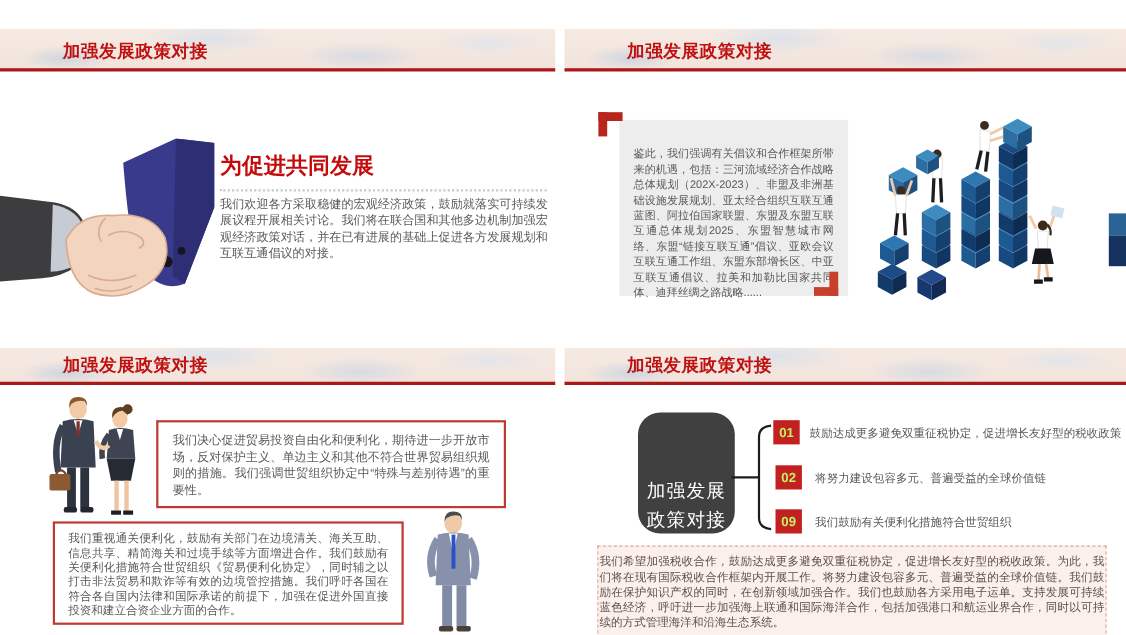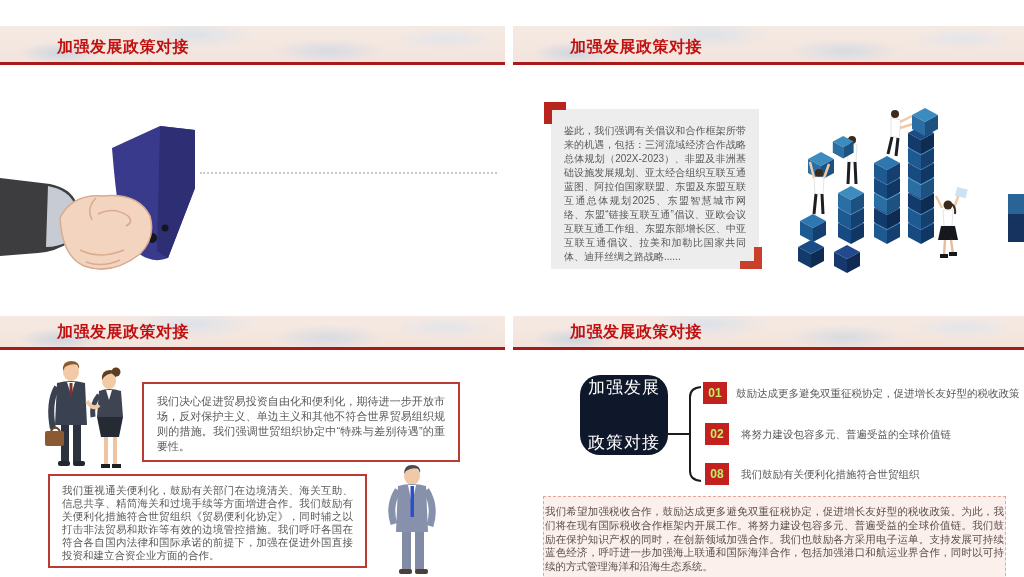--- a/index.html
+++ b/index.html
@@ -26,42 +26,42 @@
   .bottom .redline{top:31px;}
 
   
   .tl-title{position:absolute;left:200px;top:111px;font-size:20px;font-weight:bold;color:#c30b0b;}
   .tl-dots{position:absolute;left:200px;top:146px;width:297px;border-top:2px dotted #c9c9c9;}
   .tl-body{position:absolute;left:200px;top:153px;width:298px;font-size:11px;line-height:15px;
     color:#595959;text-align:justify;}
   .hs-svg{position:absolute;left:0;top:100px;}
 
   
-  .quote{position:absolute;left:38px;top:83px;width:208px;height:160px;background:#ededed;
-    box-sizing:border-box;padding:15px 13px;font-size:10px;line-height:14px;color:#595959;
+  .quote{position:absolute;left:50px;top:83px;width:208px;height:160px;background:#ededed;
+    box-sizing:border-box;padding:25px 13px;font-size:10px;line-height:14px;color:#595959;
     text-align:justify;}
   .corner{position:absolute;width:14px;height:14px;}
   .corner-tl{left:31px;top:76px;border-left:8px solid #b7251d;border-top:8px solid #b7251d;}
   .corner-br{left:227px;top:221px;border-right:8px solid #c8402c;border-bottom:8px solid #c8402c;}
   .cubes-svg{position:absolute;left:283px;top:78px;}
   .crop-bar-a{position:absolute;left:495px;top:168px;width:16px;height:20px;background:#2a6496;}
   .crop-bar-b{position:absolute;left:495px;top:188px;width:16px;height:28px;background:#16325f;}
 
   
   .couple-svg{position:absolute;left:33px;top:43px;}
   .bl-box{border:2px solid #bb3a31;box-sizing:border-box;color:#595959;text-align:justify;
     position:absolute;background:#fff;}
   .bl-box1{left:142px;top:66px;width:318px;height:80px;padding:10px 13px;font-size:11px;line-height:15px;}
   .bl-box2{left:48px;top:158px;width:319px;height:94px;padding:8px 12px;font-size:10.5px;line-height:12.9px;}
   .man-svg{position:absolute;left:378px;top:148px;}
 
   
-  .rbox{position:absolute;left:67px;top:59px;width:88px;height:80px;background:#0f172a;
+  .rbox{position:absolute;left:67px;top:59px;width:88px;height:110px;background:#404040;
     border-radius:20px;color:#fff;display:flex;flex-direction:column;align-items:center;
-    justify-content:space-between;font-size:17px;font-weight:500;line-height:1.5;letter-spacing:1px;}
+    justify-content:flex-end;font-size:17px;font-weight:500;line-height:1.5;letter-spacing:1px;}
   .bracket-svg{position:absolute;left:150px;top:64px;}
   .item-num{position:absolute;width:24px;height:22px;background:#c32020;color:#bef264;
     font-weight:bold;font-size:12px;display:flex;align-items:center;justify-content:center;}
   #n1{left:190px;top:66px;} #n2{left:192px;top:107px;} #n3{left:192px;top:147px;}
   .item-text{position:absolute;font-size:10.5px;color:#595959;white-space:nowrap;}
   #t1{left:223px;top:71px;} #t2{left:228px;top:112px;} #t3{left:228px;top:152px;}
   .summary{position:absolute;left:30px;top:180px;width:463px;height:85px;background:#fcf0ed;
     border:1px dashed #dfa79e;box-sizing:border-box;padding:8px 1px;font-size:10.5px;
     line-height:13.8px;color:#5d4f4c;text-align:justify;}
 
@@ -84,21 +84,23 @@
       <path d="M160,0 L195,4 L195,62 L168,132 L157,125 Z" fill="#2e2e75"></path>
       <circle cx="152" cy="112" r="5" fill="#15151d"></circle>
       <circle cx="165" cy="102" r="3.5" fill="#15151d"></circle>
       <path d="M0,52 L50,58 Q70,62 76,76 L70,116 Q55,126 38,127 L0,130 Z" fill="#3d3d40"></path>
       <path d="M48,60 Q68,64 74,77 L69,115 Q58,121 46,121 Z" fill="#c7cbd3"></path>
       <path d="M60,92 Q72,68 102,70 Q138,66 150,90 Q156,112 140,128 Q112,150 84,140 Q62,130 60,92 Z" fill="#f3d4bf" stroke="#d8ab90" stroke-width="1.5"></path>
       <path d="M86,136 q16,6 34,-2 M80,124 q20,10 44,0 M96,72 q-10,10 -4,22" stroke="#d8ab90" fill="none" stroke-width="1.5"></path>
       <path d="M98,88 q16,-8 30,2 q6,6 -2,10" stroke="#d8ab90" fill="none" stroke-width="1.5"></path>
     </svg>
 
+    <div class="tl-title">为促进共同发展</div>
     <div class="tl-dots"></div>
+    <div class="tl-body">我们欢迎各方采取稳健的宏观经济政策，鼓励就落实可持续发展议程开展相关讨论。我们将在联合国和其他多边机制加强宏观经济政策对话，并在已有进展的基础上促进各方发展规划和互联互通倡议的对接。</div>
   </div>
 
   <div class="slide" id="s-tr">
     <div class="sky">
       <span class="sky-title">加强发展政策对接</span>
     </div>
     <div class="redline"></div>
 
     <div class="quote">鉴此，我们强调有关倡议和合作框架所带来的机遇，包括：三河流域经济合作战略总体规划（202X-2023）、非盟及非洲基础设施发展规划、亚太经合组织互联互通蓝图、阿拉伯国家联盟、东盟及东盟互联互通总体规划2025、东盟智慧城市网络、东盟“链接互联互通”倡议、亚欧会议互联互通工作组、东盟东部增长区、中亚互联互通倡议、拉美和加勒比国家共同体、迪拜丝绸之路战略......</div>
     <div class="corner corner-tl"></div>
@@ -239,20 +241,20 @@
 
     <svg class="bracket-svg" width="46" height="112" viewBox="0 0 46 112">
       <path d="M38,7 Q27,8 27,17 L27,91 Q27,100 38,101" stroke="#1c1c1c" stroke-width="2" fill="none"></path>
       <path d="M27,54 L2,54" stroke="#1c1c1c" stroke-width="2" fill="none"></path>
     </svg>
 
     <div class="item-num" id="n1">01</div>
     <div class="item-text" id="t1">鼓励达成更多避免双重征税协定，促进增长友好型的税收政策</div>
     <div class="item-num" id="n2">02</div>
     <div class="item-text" id="t2">将努力建设包容多元、普遍受益的全球价值链</div>
-    <div class="item-num" id="n3">08</div>
+    <div class="item-num" id="n3">09</div>
     <div class="item-text" id="t3">我们鼓励有关便利化措施符合世贸组织</div>
 
     <div class="summary">我们希望加强税收合作，鼓励达成更多避免双重征税协定，促进增长友好型的税收政策。为此，我们将在现有国际税收合作框架内开展工作。将努力建设包容多元、普遍受益的全球价值链。我们鼓励在保护知识产权的同时，在创新领域加强合作。我们也鼓励各方采用电子运单。支持发展可持续蓝色经济，呼吁进一步加强海上联通和国际海洋合作，包括加强港口和航运业界合作，同时以可持续的方式管理海洋和沿海生态系统。</div>
   </div>
 
   <div class="bstrip"></div>
 </div>
 
 </body></html>

